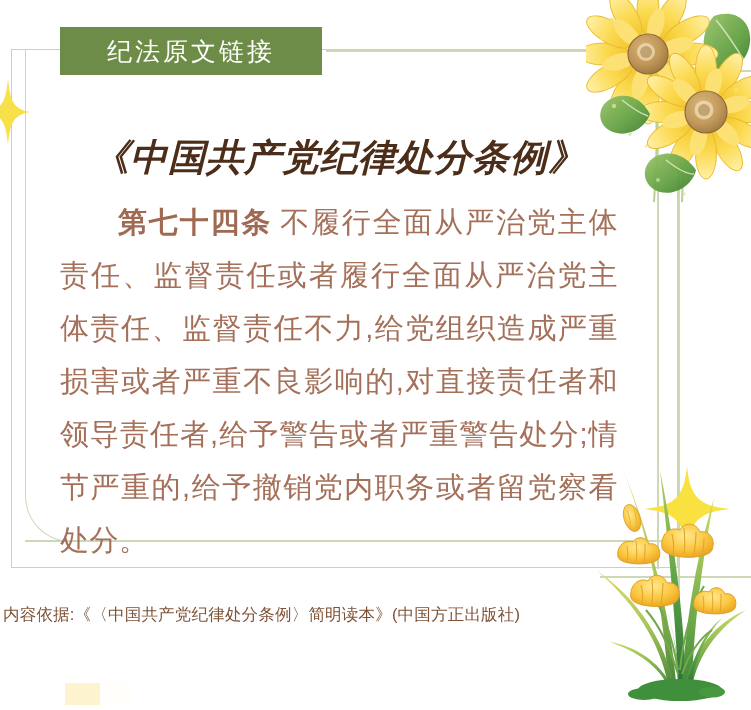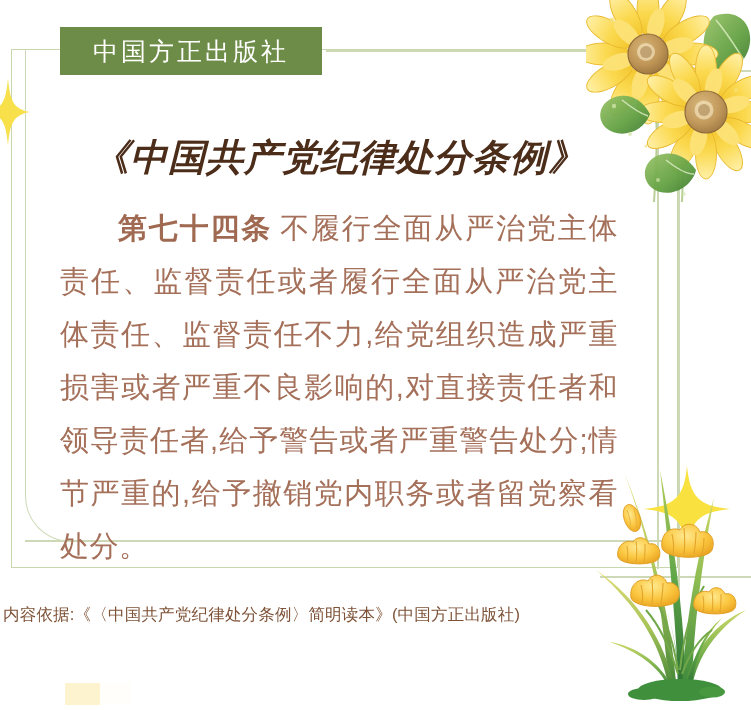--- a/index.html
+++ b/index.html
@@ -128,21 +128,21 @@
     width: 558px;
   }
   .headline {
     text-align: center;
     font-size: 37px;
     font-weight: bold;
     font-style: italic;
     color: #4b2d1a;
     letter-spacing: 1px;
     line-height: 1.2;
-    margin: 0 0 22px 0;
+    margin: 0 0 16px 0;
     white-space: nowrap;
   }
   .body-text {
     font-size: 29px;
     line-height: 53px;
     color: #a5705a;
     text-align: justify;
     text-justify: inter-ideograph;
     text-indent: 2em;
     margin: 0;
@@ -206,21 +206,21 @@
   <div class="frame-outer-topmask"></div>
   <div class="frame-inner"></div>
   <div class="frame-inner-bottom"></div>
   <div class="frame-vline-a"></div>
   <div class="frame-vline-b"></div>
   <div class="frame-hline-right"></div>
   <div class="frame-hline-lowright"></div>
 
   <div class="banner-rule"></div>
   <div class="banner">
-    <span class="banner-label">中国方正出版社</span>
+    <span class="banner-label">纪法原文链接</span>
   </div>
 
   <div class="content">
     <h1 class="headline">《中国共产党纪律处分条例》</h1>
     <p class="body-text">
       <span class="art-no">第七十四条</span><span>不履行全面从严治党主体责任、监督责任或者履行全面从严治党主体责任、监督责任不力,给党组织造成严重损害或者严重不良影响的,对直接责任者和领导责任者,给予警告或者严重警告处分;情节严重的,给予撤销党内职务或者留党察看处分。</span>
     </p>
   </div>
 
   <div class="footer">内容依据:《〈中国共产党纪律处分条例〉简明读本》(中国方正出版社)</div>

